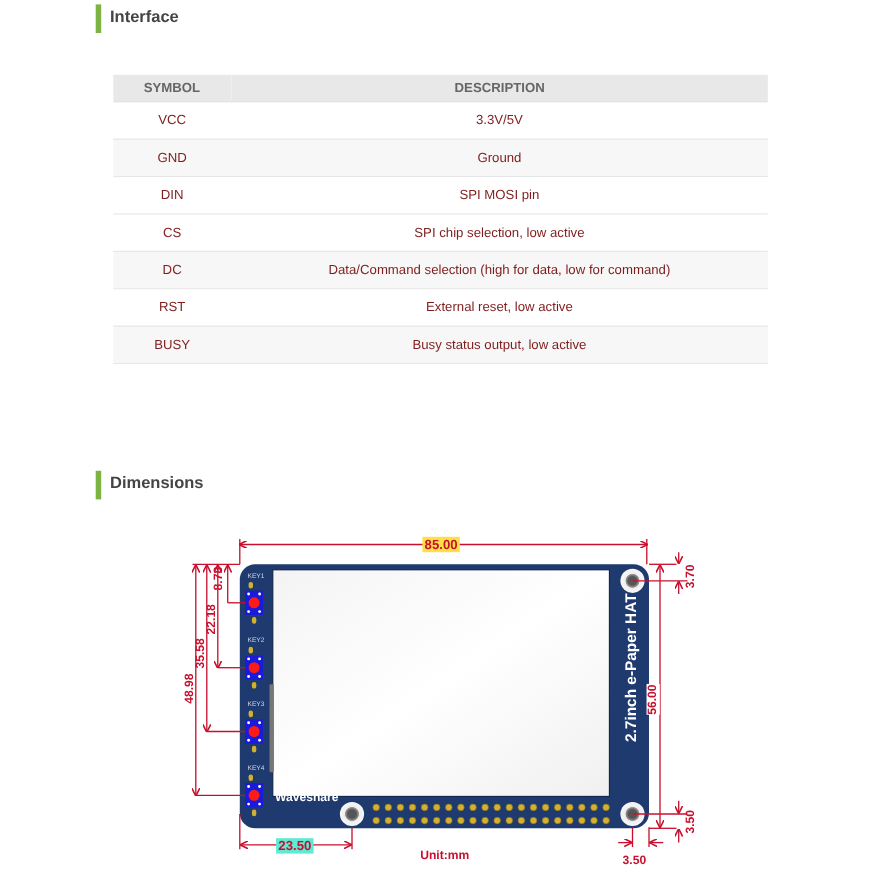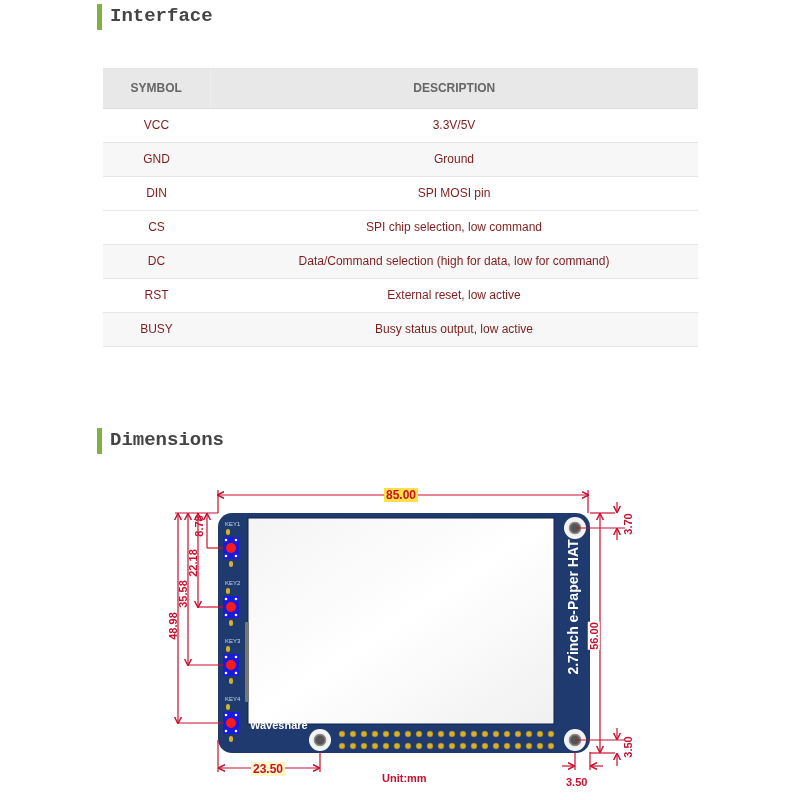--- a/index.html
+++ b/index.html
@@ -1,35 +1,35 @@
 <!DOCTYPE html>
 <html><head>
   <meta charset="utf-8">
   <style>
     * { box-sizing: border-box; margin: 0; padding: 0; }
     html, body { width: 800px; height: 800px; background: #ffffff; overflow: hidden; }
     body { position: relative; font-family: "Liberation Sans", sans-serif; color: #555; }
 
     .section-title {
-      position: absolute; left: 97px;
+      position: absolute; left: 87px;
       border-left: 5px solid #7cb342;
       padding-left: 8px;
-      font-size: 19px; font-weight: bold; color: #444;
-      line-height: 24px; height: 26px; font-family: Liberation Mono, monospace;
+      font-size: 15px; font-weight: bold; color: #444;
+      line-height: 24px; height: 26px;
     }
     #title-interface { top: 4px; }
     #title-dimensions { top: 428px; }
 
     table.iface {
       position: absolute; left: 103px; top: 68px; width: 595px;
       border-collapse: collapse; font-size: 12px;
     }
     table.iface th {
       background: #e8e8e8; color: #666; font-weight: bold;
-      height: 40px; text-align: center; font-size: 12px;
+      height: 24px; text-align: center; font-size: 12px;
       border-bottom: 1px solid #ddd;
     }
     table.iface th.sym { width: 107px; border-right: 1px solid #eee; }
     table.iface td {
       height: 34px; text-align: center; color: #7f1d1d;
       border-bottom: 1px solid #e6e6e6;
     }
     table.iface tr.even td { background: #f7f7f7; }
 
     #diagram { position: absolute; left: 0; top: 470px; width: 800px; height: 330px; }
@@ -57,21 +57,21 @@
     <tr class="even">
         <td>GND</td>
         <td>Ground</td>
       </tr>
     <tr>
         <td>DIN</td>
         <td>SPI MOSI pin</td>
       </tr>
     <tr>
         <td>CS</td>
-        <td>SPI chip selection, low command</td>
+        <td>SPI chip selection, low active</td>
       </tr>
     <tr class="even">
         <td>DC</td>
         <td>Data/Command selection (high for data, low for command)</td>
       </tr>
     <tr>
         <td>RST</td>
         <td>External reset, low active</td>
       </tr>
     <tr class="even">
@@ -250,16 +250,16 @@
   <div style="position:absolute;left:250px;top:249px;color:#fff;font-weight:bold;font-size:11px;">Waveshare</div>
 
   <div class="dim-label" style="left:384px;top:18px;background:#fde047;padding:0 2px;">85.00</div>
   <div class="dim-label vert" style="left:188px;top:50px;font-size:11px;">8.78</div>
   <div class="dim-label vert" style="left:179px;top:87px;font-size:11px;">22.18</div>
   <div class="dim-label vert" style="left:169px;top:118px;font-size:11px;">35.58</div>
   <div class="dim-label vert" style="left:159px;top:150px;font-size:11px;">48.98</div>
   <div class="dim-label vert" style="left:580px;top:160px;font-size:11px;background:#fff;">56.00</div>
   <div class="dim-label vert" style="left:617px;top:48px;font-size:11px;">3.70</div>
   <div class="dim-label vert" style="left:617px;top:271px;font-size:11px;">3.50</div>
-  <div class="dim-label" style="left:251px;top:292px;background:#fef9c3;padding:0 2px;">23.50</div>
+  <div class="dim-label" style="left:251px;top:292px;background:#5eead4;padding:0 2px;">23.50</div>
   <div class="dim-label" style="left:566px;top:306px;font-size:11px;">3.50</div>
   <div class="dim-label" style="left:382px;top:302px;font-size:11px;">Unit:mm</div>
 </div>
 
 </body></html>

